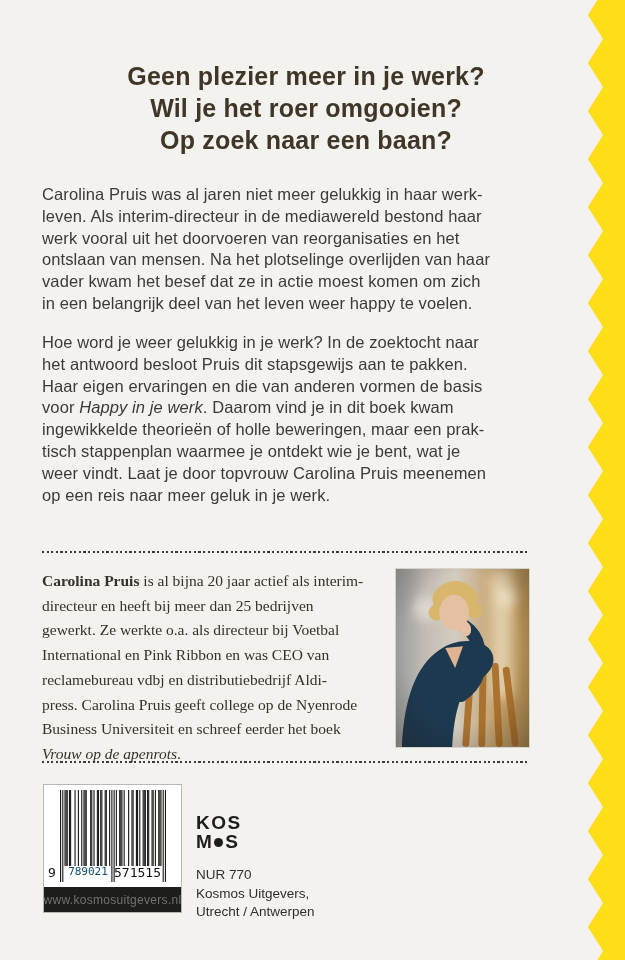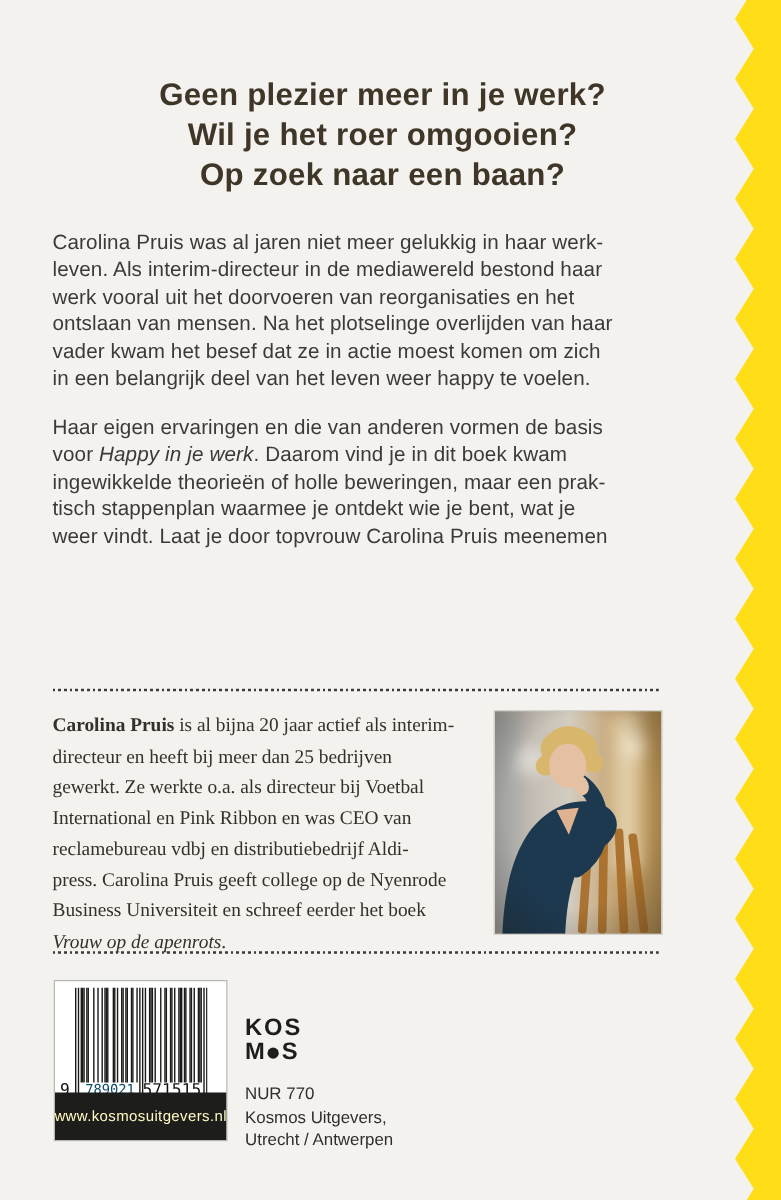--- a/index.html
+++ b/index.html
@@ -35,22 +35,22 @@
   .barcode{position:absolute;left:43px;top:784px;width:139px;height:129px;
            background:#ffffff;border:1px solid #b9b7b2;box-sizing:border-box;}
   .bars{position:absolute;left:16px;top:5px;width:106px;height:92px;}
   .bars svg{display:block;width:100%;height:100%;}
   .isbn-first{position:absolute;left:4px;top:80px;font-family:"DejaVu Sans Mono",monospace;
               font-size:13px;color:#111;}
   .isbn-g1{position:absolute;left:20px;top:80px;width:48px;text-align:center;
            font-family:"DejaVu Sans Mono",monospace;font-size:11px;color:#0c4a6e;}
   .isbn-g2{position:absolute;left:70px;top:80px;width:48px;
            font-family:"DejaVu Sans Mono",monospace;font-size:13px;color:#111;}
-  .url-strip{position:absolute;left:0;bottom:0;width:100%;height:38px;background:#1D1D1B;
-             color:#fef9c3;font-size:12px;letter-spacing:.3px;
+  .url-strip{position:absolute;left:0;bottom:0;width:100%;height:25px;background:#1D1D1B;
+             color:#737373;font-size:12px;letter-spacing:.3px;
              display:flex;align-items:center;justify-content:center;}
 
   .publisher{position:absolute;left:196px;top:813px;color:#1D1D1B;}
   .logo{font-weight:bold;font-size:19px;line-height:19px;letter-spacing:1.5px;color:#1D1D1B;}
   .logo-row2{display:flex;align-items:center;}
   .logo-dot{width:9px;height:9px;border-radius:50%;background:#1D1D1B;display:inline-block;
             margin:2px 2px 0 1px;}
   .imprint{margin-top:15px;font-size:13.5px;line-height:18.5px;color:#2F2E2B;}
   .imprint .ln{display:block;white-space:nowrap;}
 </style>
@@ -72,25 +72,28 @@
   <div class="para p1">
     <span class="ln">Carolina Pruis was al jaren niet meer gelukkig in haar werk-</span>
     <span class="ln">leven. Als interim-directeur in de mediawereld bestond haar</span>
     <span class="ln">werk vooral uit het doorvoeren van reorganisaties en het</span>
     <span class="ln">ontslaan van mensen. Na het plotselinge overlijden van haar</span>
     <span class="ln">vader kwam het besef dat ze in actie moest komen om zich</span>
     <span class="ln">in een belangrijk deel van het leven weer happy te voelen.</span>
   </div>
 
   <div class="para p2">
+    <span class="ln">Hoe word je weer gelukkig in je werk? In de zoektocht naar</span>
+    <span class="ln">het antwoord besloot Pruis dit stapsgewijs aan te pakken.</span>
     <span class="ln">Haar eigen ervaringen en die van anderen vormen de basis</span>
     <span class="ln"><span>voor </span><span class="it">Happy in je werk</span><span>. Daarom vind je in dit boek kwam</span></span>
     <span class="ln">ingewikkelde theorieën of holle beweringen, maar een prak-</span>
     <span class="ln">tisch stappenplan waarmee je ontdekt wie je bent, wat je</span>
     <span class="ln">weer vindt. Laat je door topvrouw Carolina Pruis meenemen</span>
+    <span class="ln">op een reis naar meer geluk in je werk.</span>
   </div>
 
   <div class="dotted d1"></div>
 
   <div class="bio">
     <span class="ln"><b>Carolina Pruis</b><span> is al bijna 20 jaar actief als interim-</span></span>
     <span class="ln">directeur en heeft bij meer dan 25 bedrijven</span>
     <span class="ln">gewerkt. Ze werkte o.a. als directeur bij Voetbal</span>
     <span class="ln">International en Pink Ribbon en was CEO van</span>
     <span class="ln">reclamebureau vdbj en distributiebedrijf Aldi-</span>

